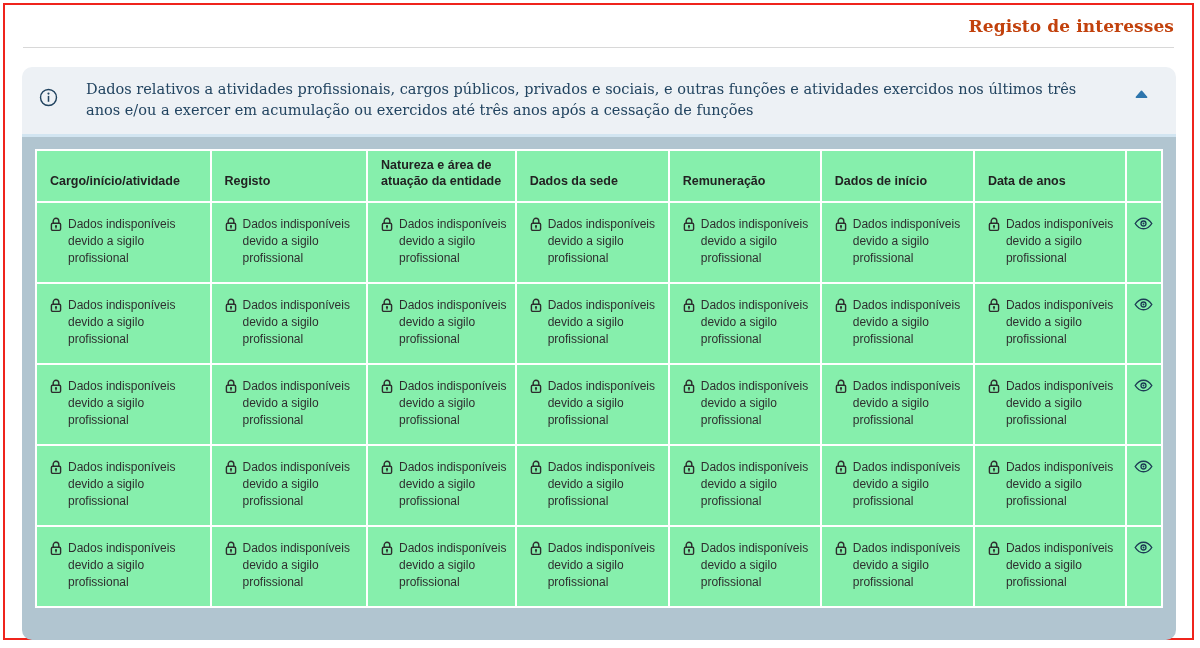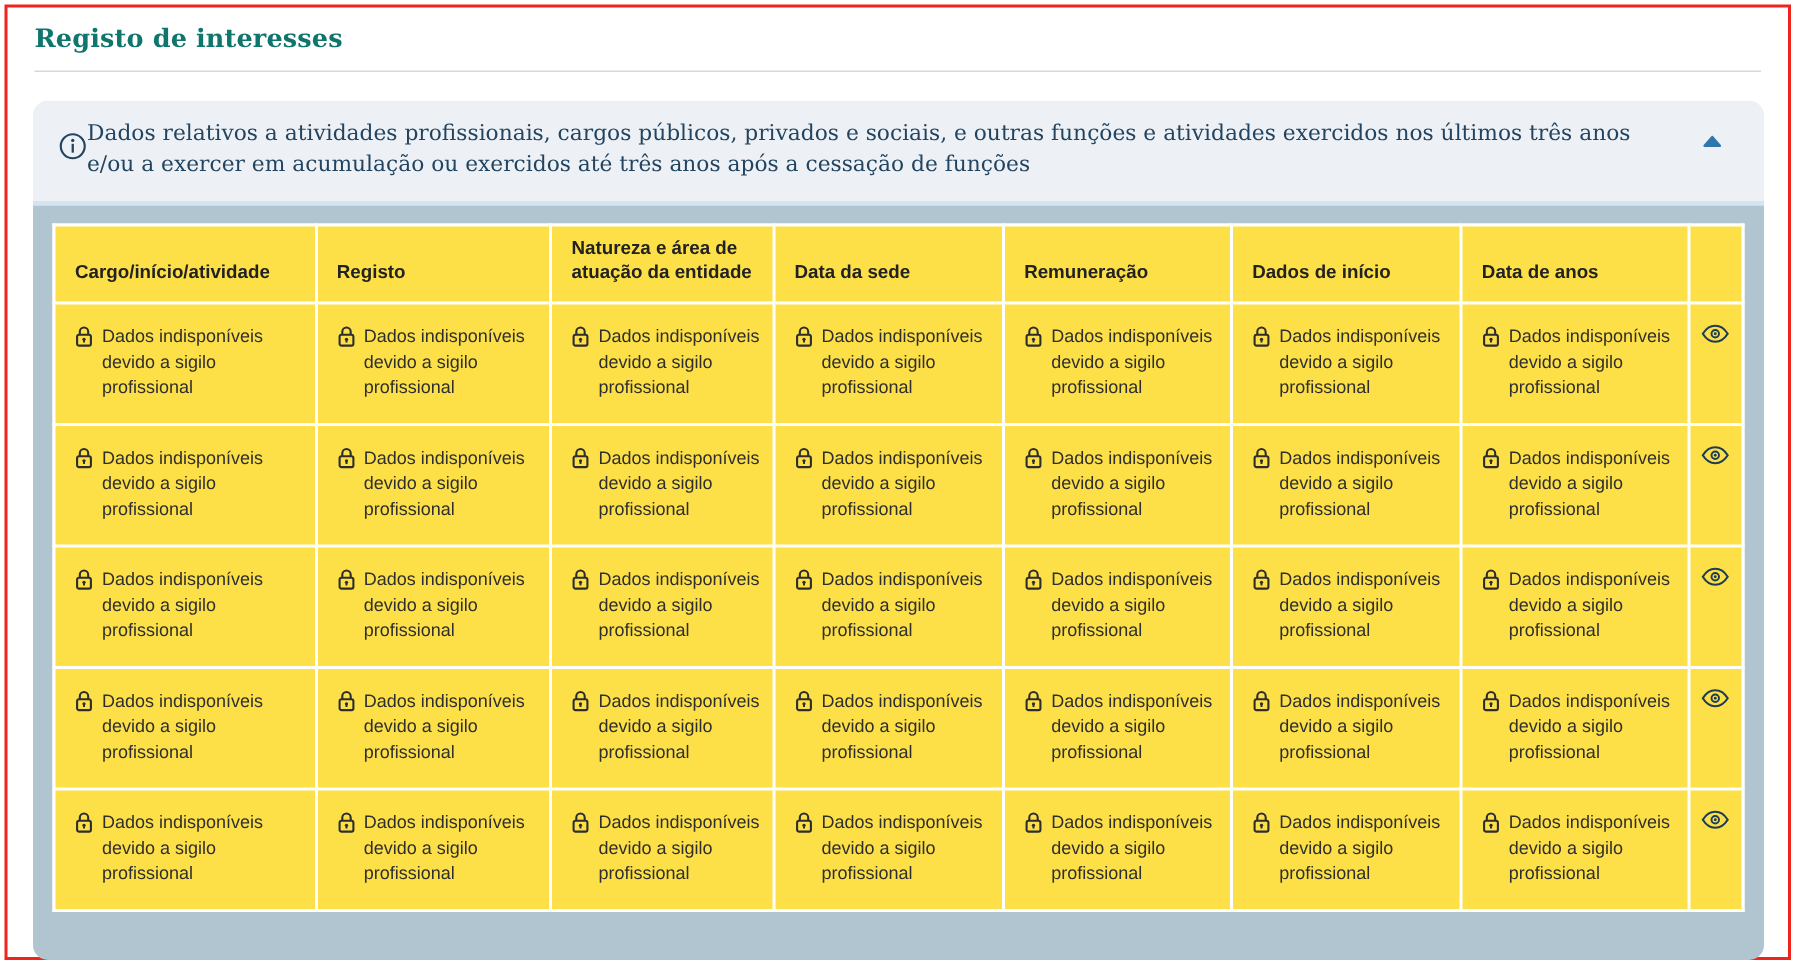--- a/index.html
+++ b/index.html
@@ -2,39 +2,39 @@
 <html><head>
 <meta charset="utf-8">
 <style>
   * { margin: 0; padding: 0; box-sizing: border-box; }
   html, body { width: 1200px; height: 648px; overflow: hidden; background: #ffffff;
     font-family: "Liberation Sans", sans-serif; }
   .frame { position: absolute; left: 3px; top: 3px; width: 1191px; height: 637px;
     border: 2px solid #ef241c; background: #ffffff; }
   .page-header { padding: 11px 18px 0 18px; }
   .page-title { font-family: "DejaVu Serif", serif; font-weight: bold; font-size: 17px;
-    color: #0f766e; letter-spacing: 0.1px; }
+    color: #c2410c; letter-spacing: 0.1px; text-align: right; }
   .divider { height: 1px; background: #d8d8d8; margin: 11px 0 0 0; }
 
   .panel { margin: 19px 16px 0 17px; border-radius: 10px; overflow: hidden; }
   .banner { background: #edf1f5; display: flex; align-items: flex-start;
-    padding: 12px 18px 12px 17px; gap: 0; }
+    padding: 12px 18px 12px 17px; gap: 28px; }
   .banner .info-icon-wrap { flex: 0 0 auto; margin-top: 9px; }
   .banner-text { font-family: "DejaVu Serif", serif; font-size: 14.5px; line-height: 1.48;
     color: #224460; max-width: 1035px; }
   .collapse-btn { margin-left: auto; flex: 0 0 auto; background: none; border: none;
     cursor: pointer; padding: 6px 10px 4px 10px; margin-top: 2px; }
   .strip { height: 3px; background: #d2e5f1; }
 
   .table-area { background: #b1c5d0; padding: 12px 13px 32px 13px; }
   table { width: 100%; border-collapse: collapse; table-layout: fixed; background: #eff3f6; }
   col.c1 { width: 15.5%; } col.c2 { width: 13.9%; } col.c3 { width: 13.2%; }
   col.c4 { width: 13.6%; } col.c5 { width: 13.5%; } col.c6 { width: 13.6%; }
   col.c7 { width: 13.5%; } col.c8 { width: 3.2%; }
-  th, td { border: 2px solid #ffffff; background: #fde047; }
+  th, td { border: 2px solid #ffffff; background: #86efac; }
   th { height: 50px; vertical-align: bottom; text-align: left;
     padding: 6px 10px 12px 13px; font-size: 12.5px; font-weight: bold; color: #222222;
     line-height: 1.3; }
   td { height: 81px; vertical-align: top; padding: 13px 8px 10px 13px; }
   .cell-flex { display: flex; align-items: flex-start; gap: 6px; }
   .cell-text { font-size: 12px; line-height: 1.38; color: #2f2f2f; }
   .lock-wrap { flex: 0 0 auto; margin-top: 1px; }
   td.action-cell { text-align: center; padding: 13px 4px 0 4px; }
   .view-btn { background: none; border: none; cursor: pointer; padding: 0; }
 </style>
@@ -80,21 +80,21 @@
           <col class="c5">
             <col class="c6">
             <col class="c7">
             <col class="c8">
         </colgroup>
         <thead>
           <tr>
             <th>Cargo/início/atividade</th>
             <th>Registo</th>
             <th>Natureza e área de atuação da entidade</th>
-            <th>Data da sede</th>
+            <th>Dados da sede</th>
             <th>Remuneração</th>
             <th>Dados de início</th>
             <th>Data de anos</th>
             <th></th>
           </tr>
         </thead>
         <tbody>
             <tr>
     <td>
       <div class="cell-flex">

